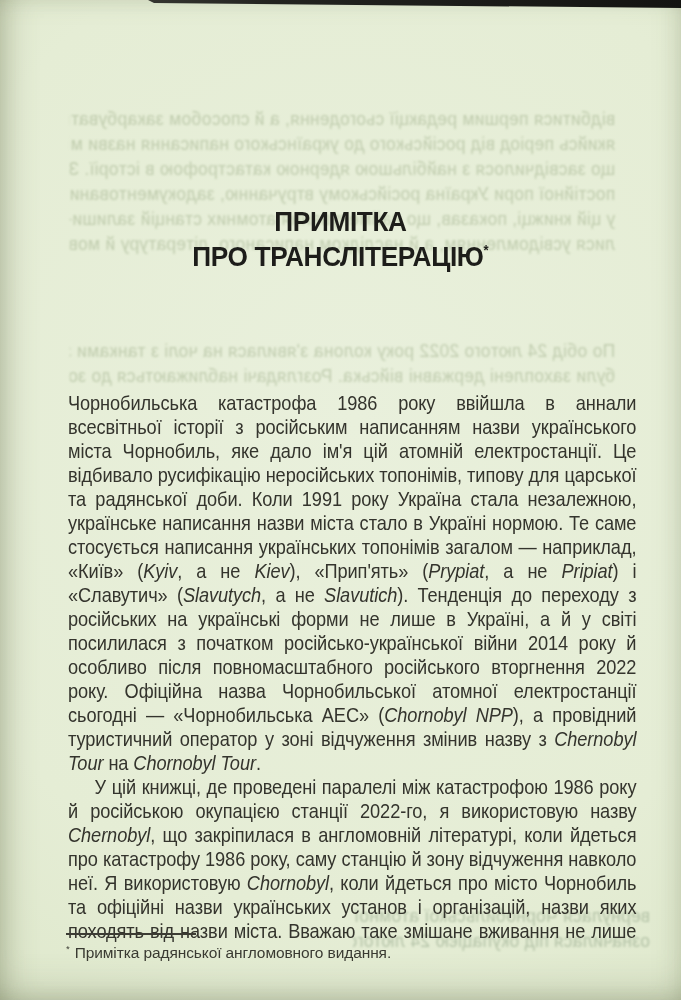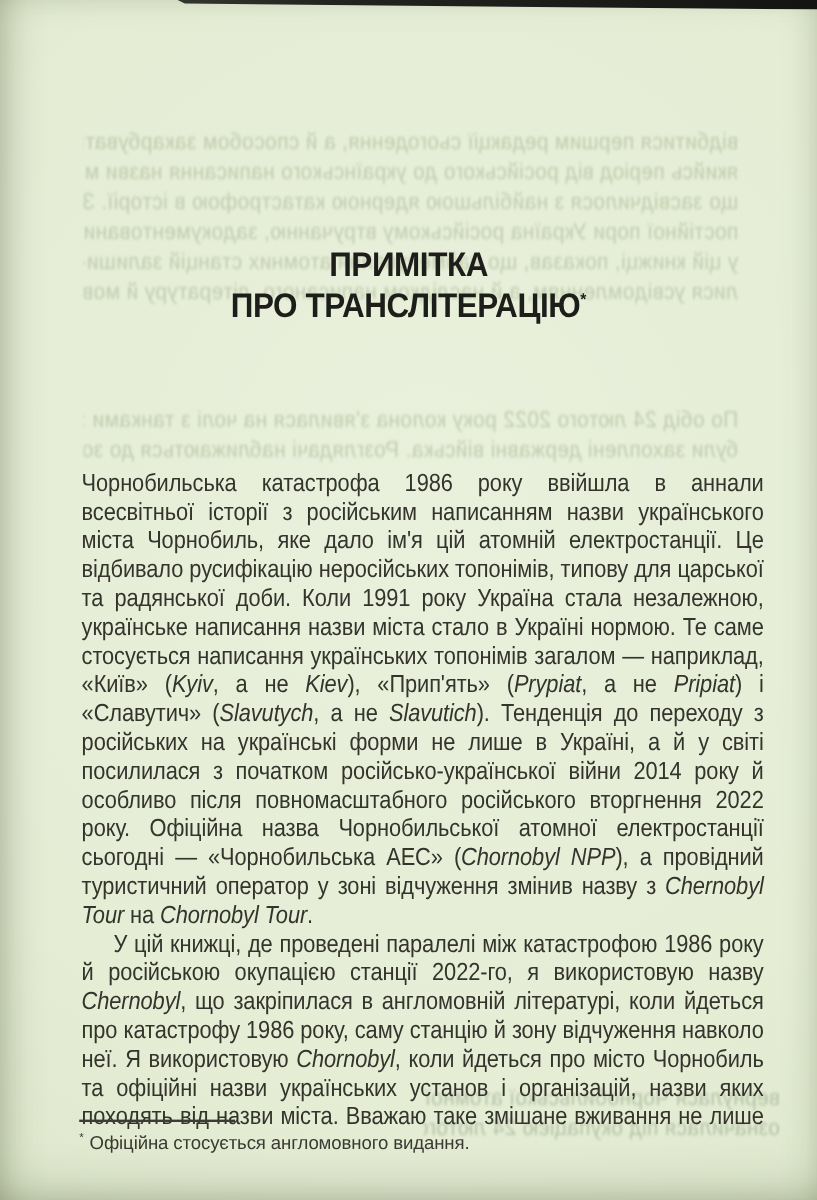--- a/index.html
+++ b/index.html
@@ -91,16 +91,16 @@
     <div><span>ПРО ТРАНСЛІТЕРАЦІЮ</span><sup>*</sup></div>
   </div>
 
   <div class="body">
     <p class="para p1"><span>Чорнобильська катастрофа 1986 року ввійшла в аннали всесвітньої історії з російським написанням назви українського міста Чорнобиль, яке дало ім'я цій атомній електростанції. Це відбивало русифікацію неросійських топонімів, типову для царської та радянської доби. Коли 1991 року Україна стала незалежною, українське написання назви міста стало в Україні нормою. Те саме стосується написання українських топонімів загалом — наприклад, «Київ» (</span><span class="it">Kyiv</span><span>, а не </span><span class="it">Kiev</span><span>), «Прип'ять» (</span><span class="it">Prypiat</span><span>, а не </span><span class="it">Pripiat</span><span>) і «Славутич» (</span><span class="it">Slavutych</span><span>, а не </span><span class="it">Slavutich</span><span>). Тенденція до переходу з російських на українські форми не лише в Україні, а й у світі посилилася з початком російсько-української війни 2014 року й особливо після повномасштабного російського вторгнення 2022 року. Офіційна назва Чорнобильської атомної електростанції сьогодні — «Чорнобильська АЕС» (</span><span class="it">Chornobyl NPP</span><span>), а провідний туристичний оператор у зоні відчуження змінив назву з </span><span class="it">Chernobyl Tour</span><span> на </span><span class="it">Chornobyl Tour</span><span>.</span></p>
     <p class="para p2"><span>У цій книжці, де проведені паралелі між катастрофою 1986 року й російською окупацією станції 2022-го, я використовую назву </span><span class="it">Chernobyl</span><span>, що закріпилася в англомовній літературі, коли йдеться про катастрофу 1986 року, саму станцію й зону відчуження навколо неї. Я використовую </span><span class="it">Chornobyl</span><span>, коли йдеться про місто Чорнобиль та офіційні назви українських установ і організацій, назви яких походять від назви міста. Вважаю таке змішане вживання не лише</span></p>
   </div>
 
   <div class="footnote-rule"></div>
   <div class="footnote">
-    <sup>*</sup><span>Офіційна стосується англомовного видання.</span>
+    <sup>*</sup><span>Примітка радянської англомовного видання.</span>
   </div>
 
 </div>
 
 </body></html>

